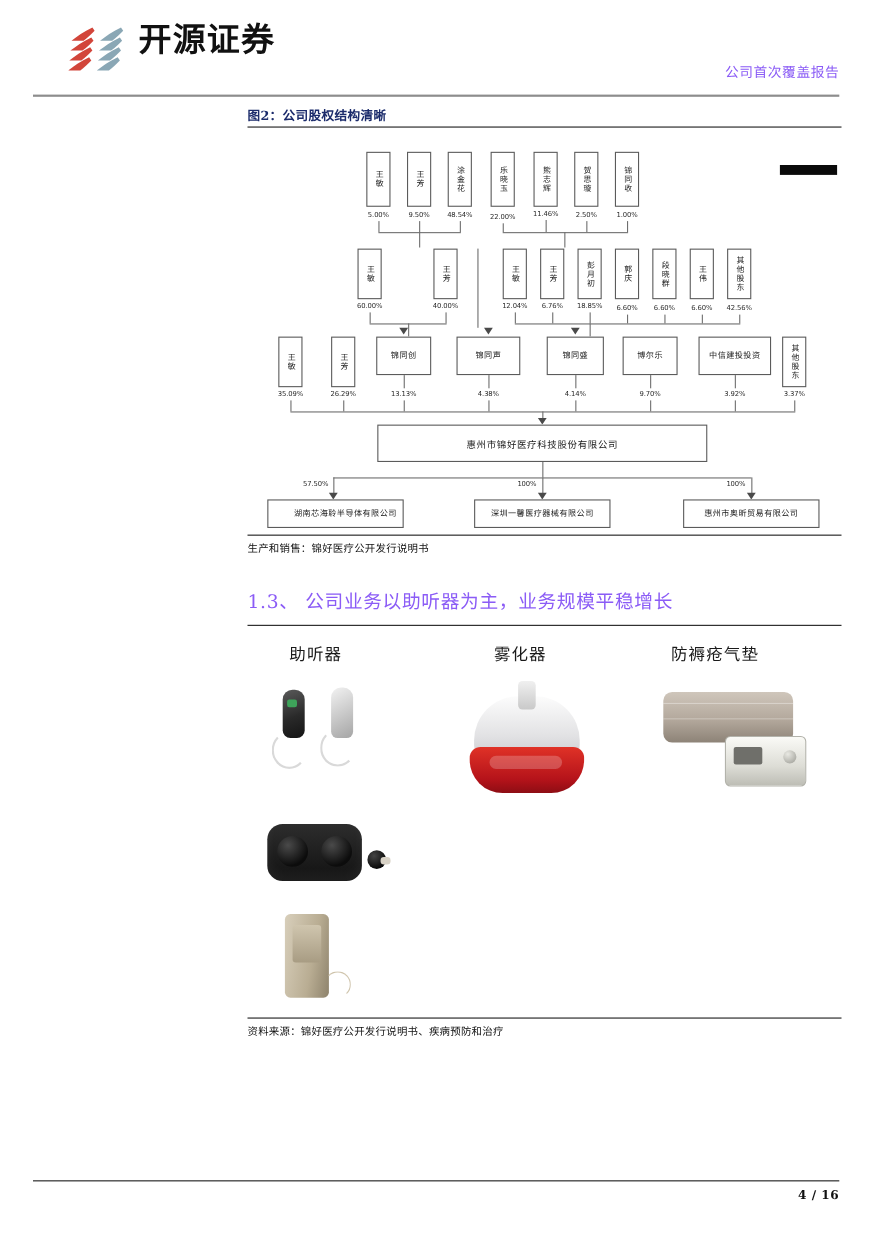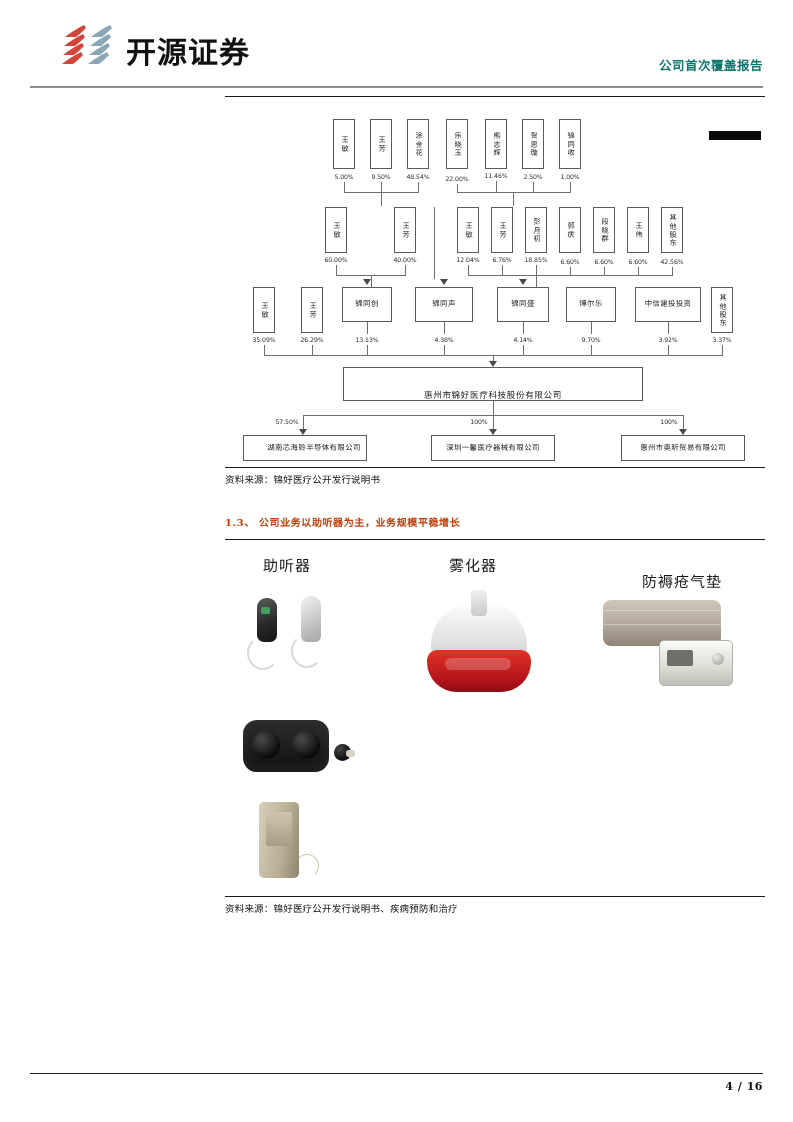--- a/index.html
+++ b/index.html
@@ -21,21 +21,21 @@
     position: absolute;
     left: 0; top: 0;
     width: 793px;
     height: 92px;
   }
   .logo-wrap {
     position: absolute;
     left: 62px;
     top: 22px;
     display: flex;
-    align-items: flex-end;
+    align-items: flex-start;
     gap: 8px;
   }
   .logo-mark {
     width: 56px;
     height: 46px;
     position: relative;
   }
   .logo-text {
     font-family: "DejaVu Sans", "Liberation Sans", sans-serif;
     font-size: 30px;
@@ -43,22 +43,22 @@
     letter-spacing: 1px;
     color: #111;
     line-height: 1;
   }
   .header-title {
     position: absolute;
     right: 30px;
     top: 55px;
     font-family: "DejaVu Serif", "Liberation Serif", serif;
     font-size: 12.5px;
-    font-weight: 700;
-    color: #0f766e;
+    font-weight: 400;
+    color: #8b5cf6;
     letter-spacing: 0.5px;
   }
   .header-rule {
     position: absolute;
     left: 30px;
     top: 86px;
     width: 733px;
     height: 2px;
     background: #8d8d8d;
   }
@@ -157,23 +157,23 @@
     width: 0; height: 0;
     border-left: 4px solid transparent;
     border-right: 4px solid transparent;
     border-top: 6px solid #4a4a4a;
     transform: translateX(-50%);
   }
 
   
   .sec-heading {
     font-family: "DejaVu Serif", "Liberation Serif", serif;
-    font-size: 10px;
-    font-weight: 700;
-    color: #c2410c;
+    font-size: 17px;
+    font-weight: 400;
+    color: #8b5cf6;
     letter-spacing: 0.6px;
     margin-top: 28px;
     margin-bottom: 10px;
   }
   .body-para {
     font-family: "DejaVu Serif", "Liberation Serif", serif;
     font-size: 11.3px;
     line-height: 1.95;
     color: #111;
     text-indent: 2em;
@@ -400,20 +400,21 @@
     </div>
     <div class="logo-text">开源证券</div>
   </div>
   <div class="header-title">公司首次覆盖报告</div>
   <div class="header-rule"></div>
 </div>
 
 <div class="content">
 
   <div>
+    <div class="fig-caption">图2：公司股权结构清晰</div>
     <div class="fig-rule"></div>
 
     <div class="org-chart">
 
       <div class="black-tab"></div>
 
       <div class="ob vert" style="left:108px; top:16px; width:22px; height:50px;">
           <span>王敏</span>
         </div>
       <div class="pct" style="left:119px; top:70px;">5.00%</div>
@@ -579,21 +580,21 @@
       <div class="ln v" style="left:142px; top:242px; height:10px;"></div>
       <div class="ln v" style="left:219px; top:242px; height:10px;"></div>
       <div class="ln v" style="left:298px; top:242px; height:10px;"></div>
       <div class="ln v" style="left:366px; top:242px; height:10px;"></div>
       <div class="ln v" style="left:443px; top:242px; height:10px;"></div>
       <div class="ln v" style="left:497px; top:242px; height:10px;"></div>
       <div class="ln h" style="left:39px; top:252px; width:459px;"></div>
       <div class="ln v" style="left:268px; top:252px; height:10px;"></div>
       <div class="arrow" style="left:268px; top:258px;"></div>
 
-      <div class="ob main" style="left:118px; top:264px; width:300px; height:34px;align-items:flex-end;">
+      <div class="ob main" style="left:118px; top:264px; width:300px; height:34px;">
           <span>惠州市锦好医疗科技股份有限公司</span>
         </div>
 
       <div class="ln v" style="left:268px; top:298px; height:14px;"></div>
       <div class="ln h" style="left:78px; top:312px; width:380px;"></div>
       <div class="ln v" style="left:78px; top:312px; height:18px;"></div>
       <div class="ln v" style="left:268px; top:312px; height:18px;"></div>
       <div class="ln v" style="left:458px; top:312px; height:18px;"></div>
       <div class="arrow" style="left:78px; top:326px;"></div>
       <div class="arrow" style="left:268px; top:326px;"></div>
@@ -607,33 +608,33 @@
           <span>湖南芯海聆半导体有限公司</span>
         </div>
       <div class="ob horiz" style="left:206px; top:332px; width:124px; height:26px;">
           <span>深圳一馨医疗器械有限公司</span>
         </div>
       <div class="ob horiz" style="left:396px; top:332px; width:124px; height:26px;">
           <span>惠州市奥昕贸易有限公司</span>
         </div>
     </div>
 
-    <div class="src-line">资料来源：锦好医疗公开发行说明书</div>
+    <div class="src-line">生产和销售：锦好医疗公开发行说明书</div>
   </div>
 
   <div class="sec-heading">1.3、 公司业务以助听器为主，业务规模平稳增长</div>
 
   <div>
     <div class="fig-rule"></div>
 
     <div class="products">
 
       <div class="prod-col-label" style="left:62px; top:8px;">助听器</div>
       <div class="prod-col-label" style="left:248px; top:8px;">雾化器</div>
-      <div class="prod-col-label" style="left:425px; top:24px;margin-left:32px;">防褥疮气垫</div>
+      <div class="prod-col-label" style="left:425px; top:8px;">防褥疮气垫</div>
 
       <div class="prod-img" style="left:14px; top:44px; width:110px; height:110px;">
         <div class="bte-dark" style="left:18px; top:8px;"></div>
         <div class="bte-silver" style="left:62px; top:6px;"></div>
         <div class="hook" style="left:8px; top:46px;"></div>
         <div class="hook" style="left:52px; top:44px;"></div>
       </div>
 
       <div class="prod-img" style="left:14px; top:168px; width:120px; height:70px;">
         <div class="earbud-case" style="left:4px; top:6px;"></div>

